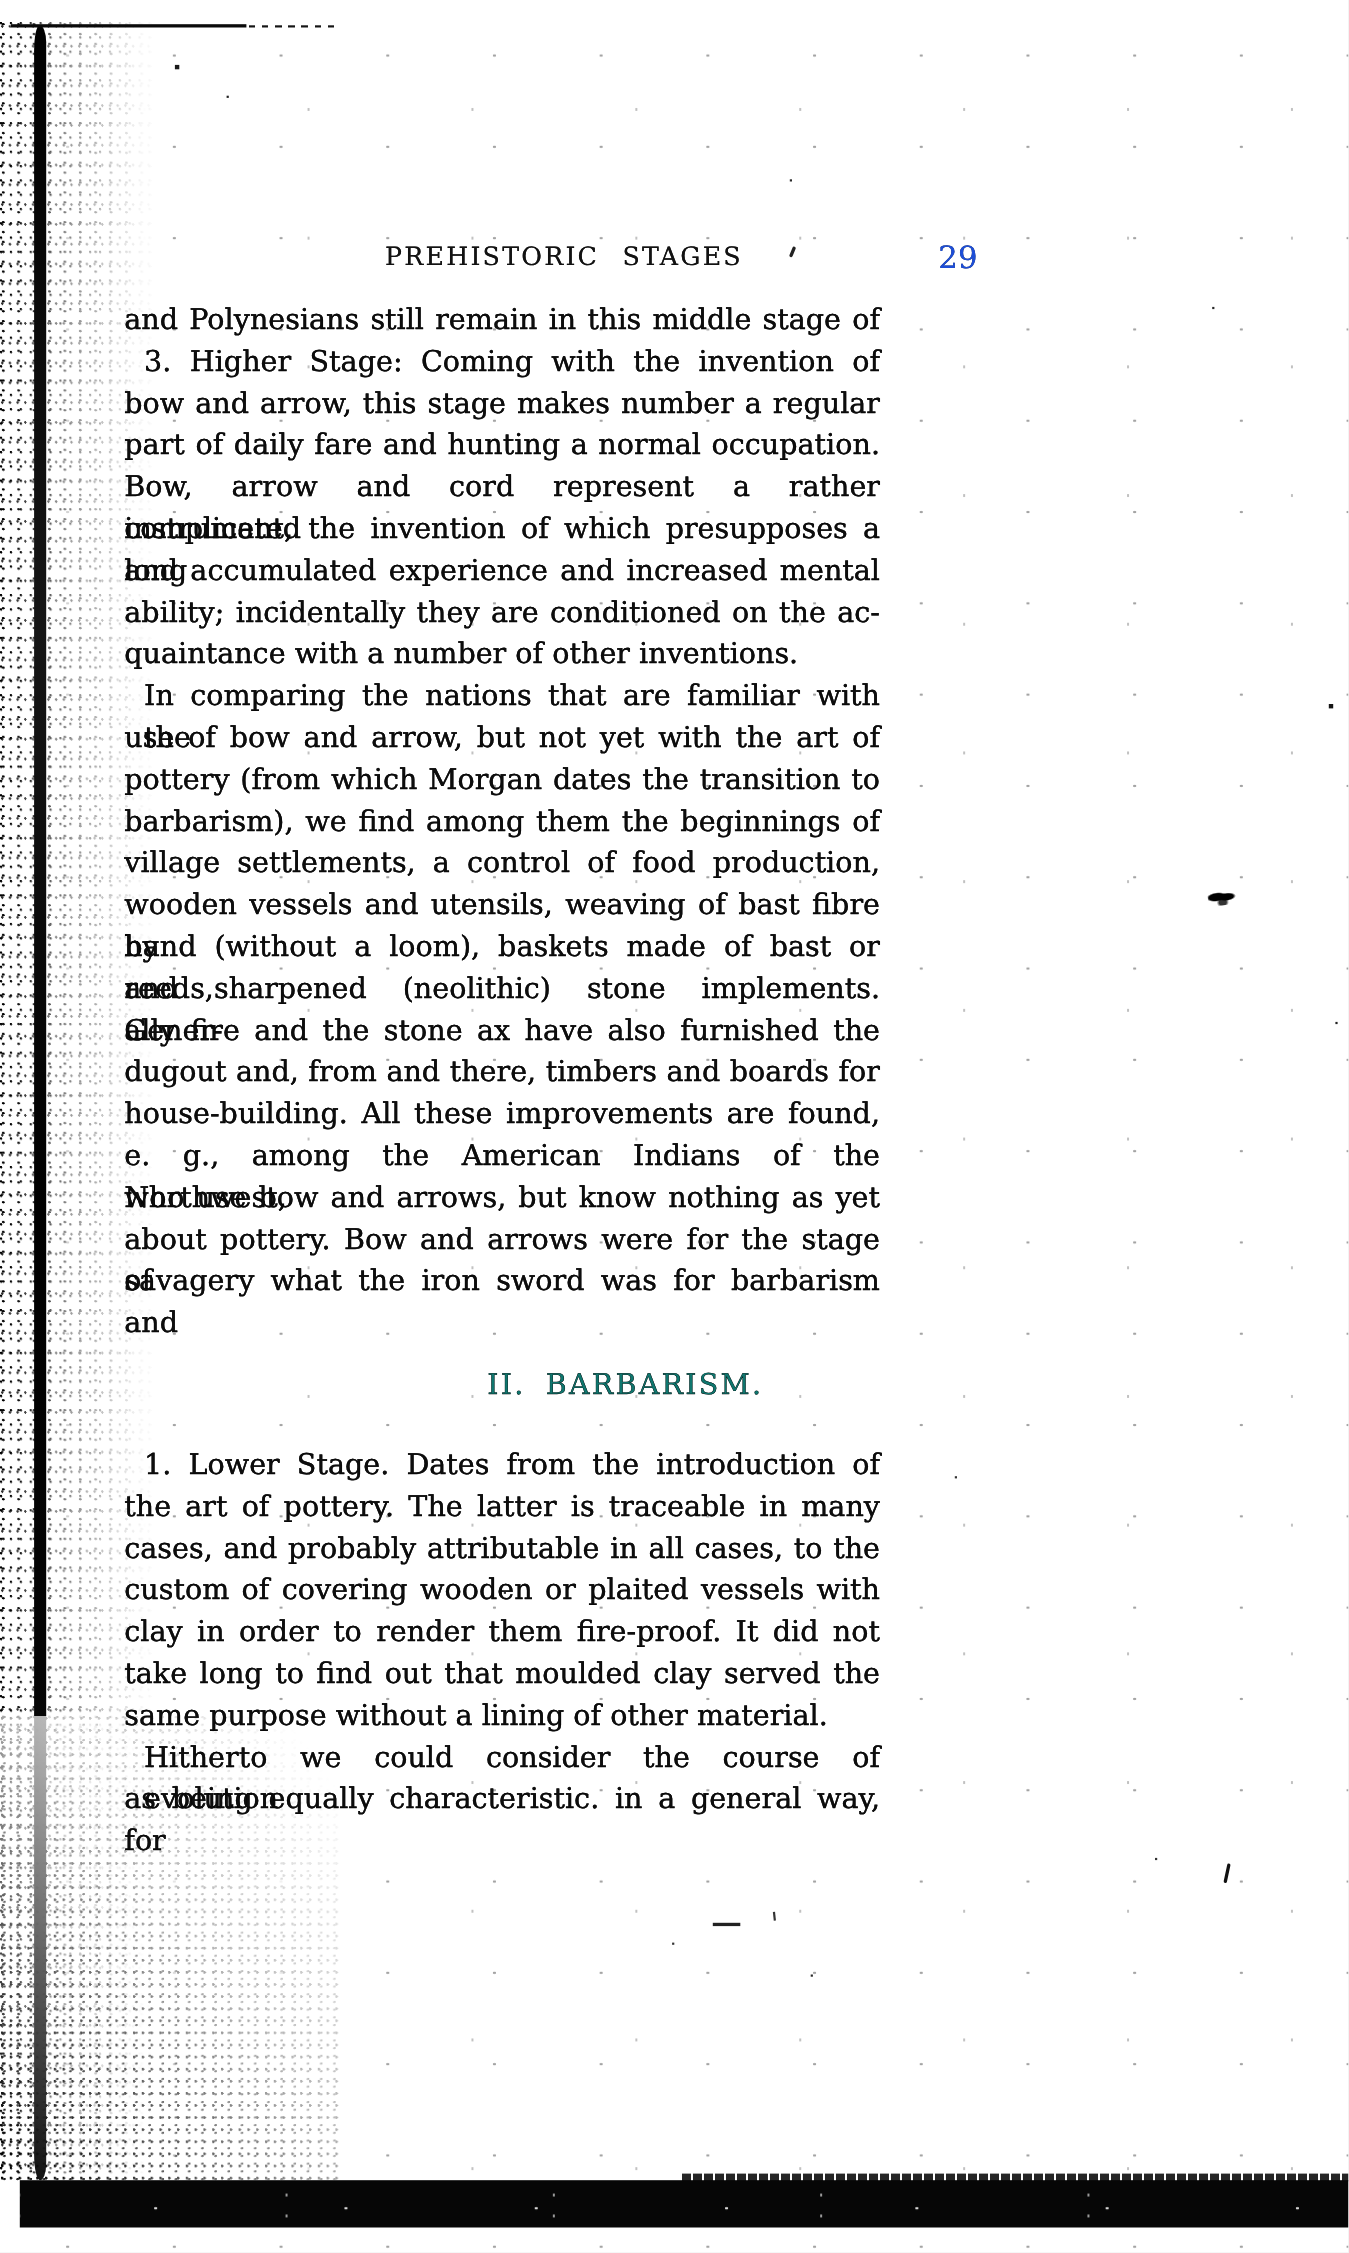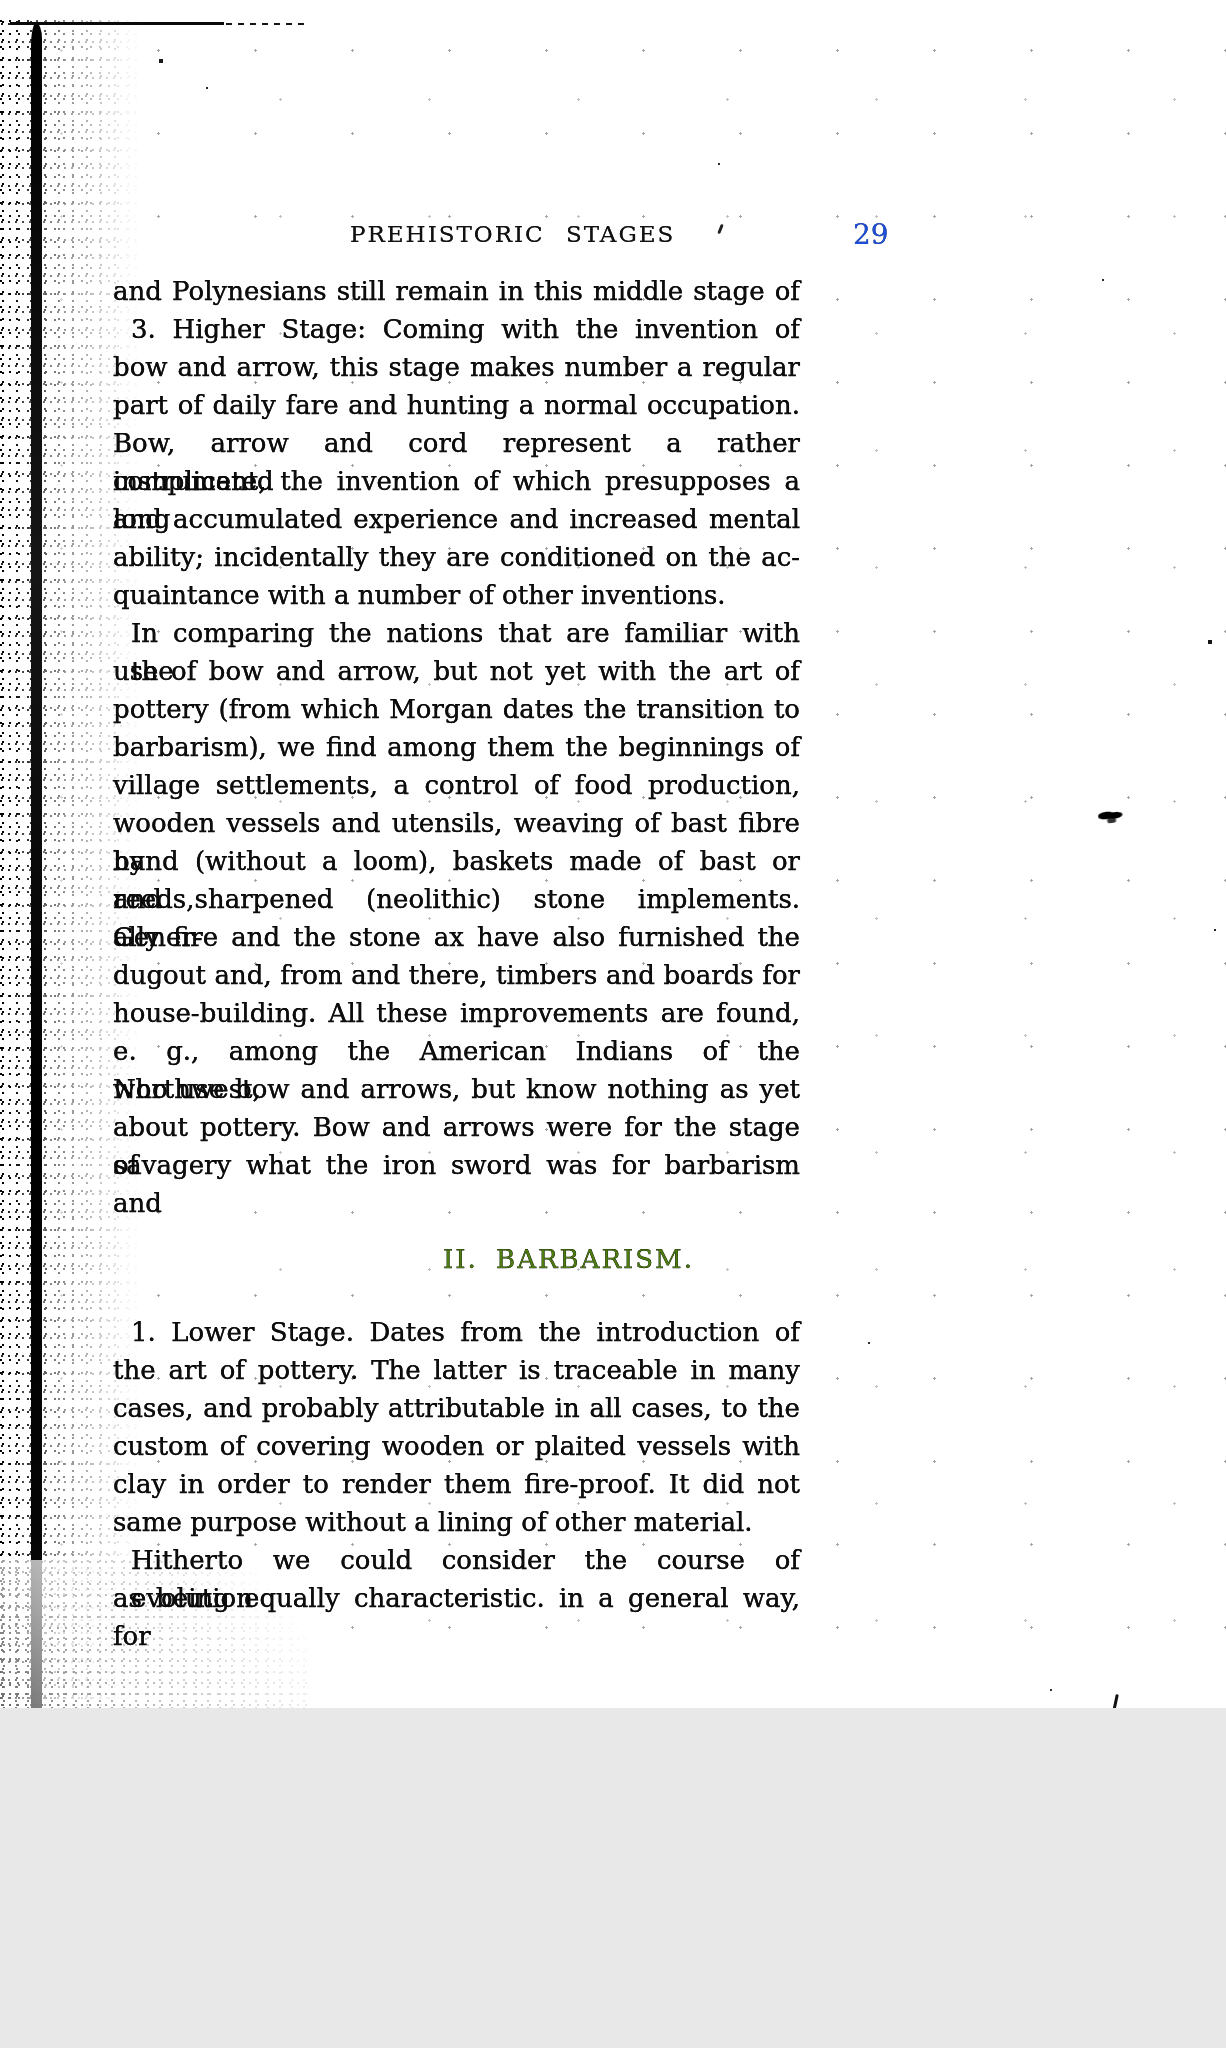--- a/index.html
+++ b/index.html
@@ -1,17 +1,17 @@
 <!DOCTYPE html>
 <html><head>
 <meta charset="utf-8">
 <style>
   html,body { margin:0; padding:0; background:#e8e8e8; }
   .page {
-    position:relative; width:1226px; height:1708px; margin:0 auto;
+    position:relative; width:1226px; height:2048px; margin:0 auto;
     background:#ffffff; overflow:hidden;
     font-family:"DejaVu Serif","Liberation Serif",serif;
     color:#0e0e0e;
   }
   
   .page-noise {
     position:absolute; inset:0; pointer-events:none; opacity:.45;
     background-image:
       radial-gradient(circle, rgba(0,0,0,.8) 1px, transparent 1.4px),
       radial-gradient(circle, rgba(0,0,0,.55) 1px, transparent 1.3px);
@@ -90,21 +90,21 @@
     font-size:26px; line-height:38px; color:#0d0d0d;
     text-shadow:0 0 .55px rgba(0,0,0,.85);
     -webkit-text-stroke:.25px #000;
   }
   .line { text-align:justify; text-align-last:justify; white-space:normal; height:38px; overflow:visible; }
   .line.para-end { text-align-last:left; }
   .line.indent { padding-left:18px; }
   .section-heading {
     margin-top:56px; margin-bottom:35px; height:38px; line-height:38px;
     text-align:center; transform:translateX(112px);
-    font-size:26px; letter-spacing:2px; word-spacing:8px; color:#4d7c0f;
+    font-size:26px; letter-spacing:2px; word-spacing:8px; color:#0f766e;
   }
 </style>
 </head>
 <body>
 
 <div class="page">
   <div class="page-noise"></div>
   <div class="gutter-speckle"></div>
   <div class="gutter-line"></div>
   <div class="bottom-speckle"></div>
@@ -139,20 +139,21 @@
       <div class="line">e. g., among the American Indians of the Northwest,</div>
       <div class="line">who use bow and arrows, but know nothing as yet</div>
       <div class="line">about pottery. Bow and arrows were for the stage of</div>
       <div class="line">savagery what the iron sword was for barbarism and</div>
       <div class="section-heading">II. BARBARISM.</div>
       <div class="line indent">1. Lower Stage. Dates from the introduction of</div>
       <div class="line">the art of pottery. The latter is traceable in many</div>
       <div class="line">cases, and probably attributable in all cases, to the</div>
       <div class="line">custom of covering wooden or plaited vessels with</div>
       <div class="line">clay in order to render them fire-proof. It did not</div>
+      <div class="line">take long to find out that moulded clay served the</div>
       <div class="line para-end">same purpose without a lining of other material.</div>
       <div class="line indent">Hitherto we could consider the course of evolution</div>
       <div class="line">as being equally characteristic. in a general way, for</div>
     </div>
 
   <div class="ink-smudge"></div>
   <div class="margin-slash"></div>
   <div class="under-dash"></div>
   <div class="under-tick"></div>
   <div class="specks"></div>

